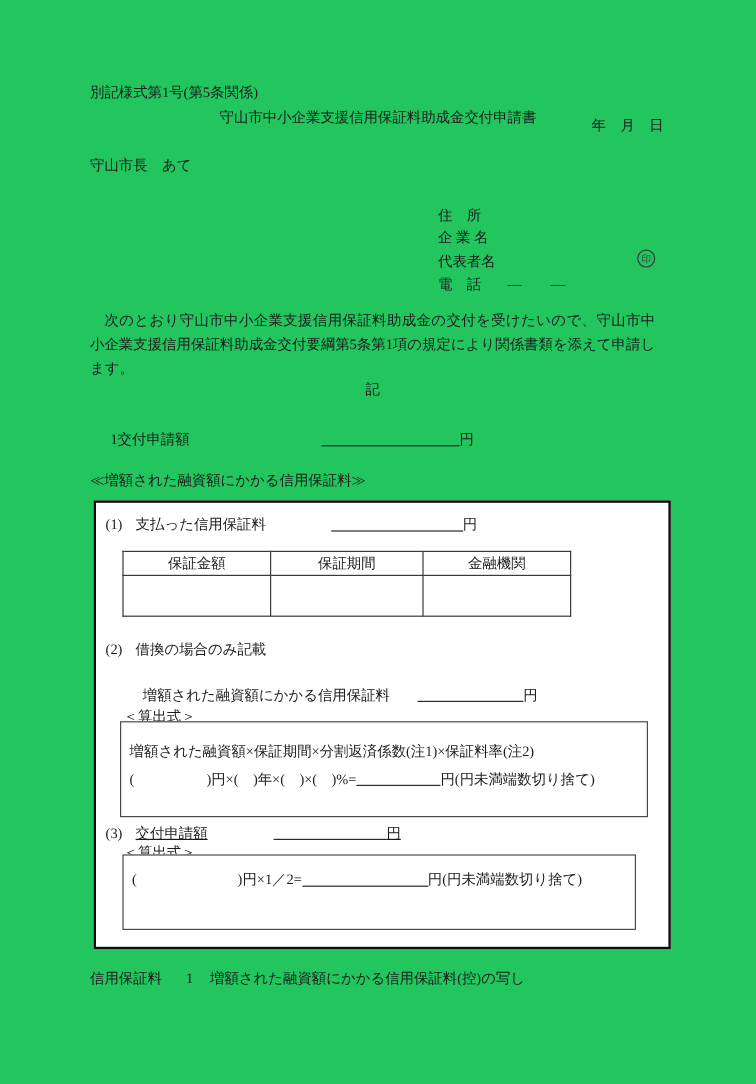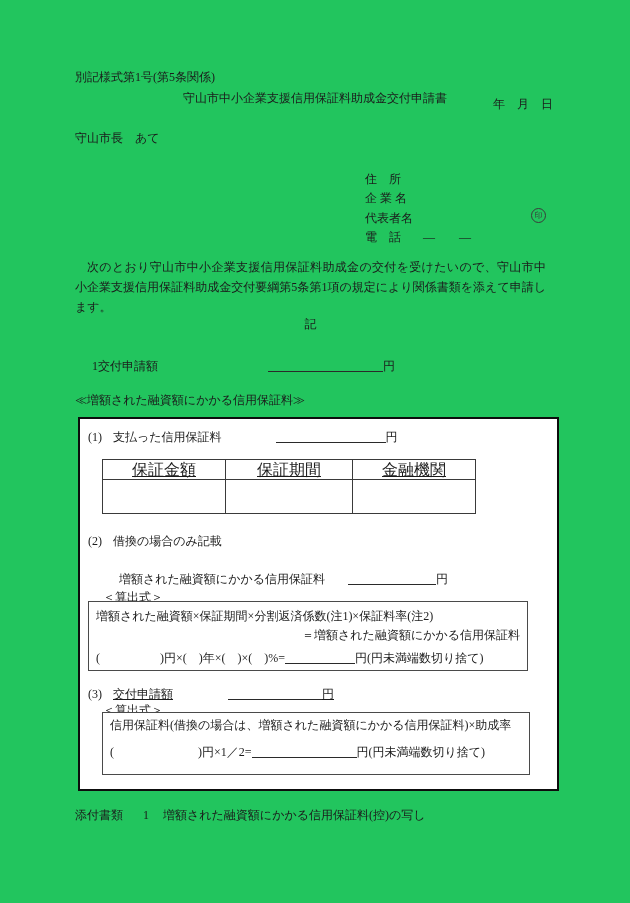--- a/index.html
+++ b/index.html
@@ -15,21 +15,21 @@
   .center{text-align:center;}
   .blank{display:inline-block;border-bottom:1px solid #2a2a2a;height:13px;vertical-align:-2px;}
   .num{display:inline-block;}
   .outer-box{position:absolute;border:2px solid #0d0d0d;background:#fff;}
   .inner-box{position:absolute;border:1px solid #4a4a4a;background:#fff;}
   .inner-box .line{white-space:nowrap;line-height:19px;padding:0 7px;}
   .inner-box .line.right{text-align:right;}
   table.guarantee{border-collapse:collapse;table-layout:fixed;}
   table.guarantee td,table.guarantee th{
     border:1px solid #3a3a3a;font-weight:normal;
-    font-size:16px;padding:0;text-align:center;vertical-align:middle;text-decoration:underline;
+    font-size:12px;padding:0;text-align:center;vertical-align:middle;
   }
   table.guarantee th{height:19px;}
   table.guarantee td{height:33px;}
   .para{white-space:normal;text-indent:1em;text-align:justify;line-height:20px;}
   .seal{
     position:absolute;width:13px;height:13px;border:1px solid #3a3a3a;border-radius:50%;
     text-align:center;line-height:13px;font-size:8px;color:#3a3a3a;
   }
 </style>
 </head>
@@ -95,37 +95,35 @@
     </table>
 
   <div class="abs" style="left:88px;top:534px;">
     <span class="num" style="width:25px;">(2)</span><span>借換の場合のみ記載</span>
   </div>
   <div class="abs" style="left:119px;top:571px;">
     <span>増額された融資額にかかる信用保証料</span><span class="blank" style="width:88px;margin-left:23px;"></span><span>円</span>
   </div>
   <div class="abs" style="left:103px;top:590px;">＜算出式＞</div>
 
-  <div class="inner-box" style="left:88px;top:601px;width:438px;height:63px;padding-top:5px;">
+  <div class="inner-box" style="left:100px;top:601px;width:438px;height:63px;padding-top:15px;">
     <div class="line">増額された融資額×保証期間×分割返済係数(注1)×保証料率(注2)</div>
-    <div class="line right">＝増額された融資額にかかる信用保証料</div>
     <div class="line" style="margin-top:4px;">
       <span>(　　　　　)円×(　)年×(　)×(　)%=</span><span class="blank" style="width:70px;"></span><span>円(円未満端数切り捨て)</span>
     </div>
   </div>
 
   <div class="abs" style="left:88px;top:686px;text-decoration:underline;">
     <span class="num" style="width:25px;">(3)</span><span>交付申請額</span><span class="blank" style="width:94px;margin-left:55px;"></span><span>円</span>
   </div>
   <div class="abs" style="left:103px;top:703px;">＜算出式＞</div>
 
   <div class="inner-box" style="left:102px;top:712px;width:426px;height:58px;padding-top:3px;">
-    <div class="line">信用保証料(借換の場合は、増額された融資額にかかる信用保証料)×助成率</div>
     <div class="line" style="margin-top:8px;">
       <span>(　　　　　　　)円×1／2=</span><span class="blank" style="width:105px;"></span><span>円(円未満端数切り捨て)</span>
     </div>
   </div>
 
   <div class="abs" style="left:75px;top:808px;">
-    <span>添付書類</span><span class="num" style="margin-left:20px;width:12px;">1</span><span style="margin-left:8px;">増額された融資額にかかる信用保証料(控)の写し</span>
+    <span>信用保証料</span><span class="num" style="margin-left:20px;width:12px;">1</span><span style="margin-left:8px;">増額された融資額にかかる信用保証料(控)の写し</span>
   </div>
 
 </div>
 
 </body></html>

